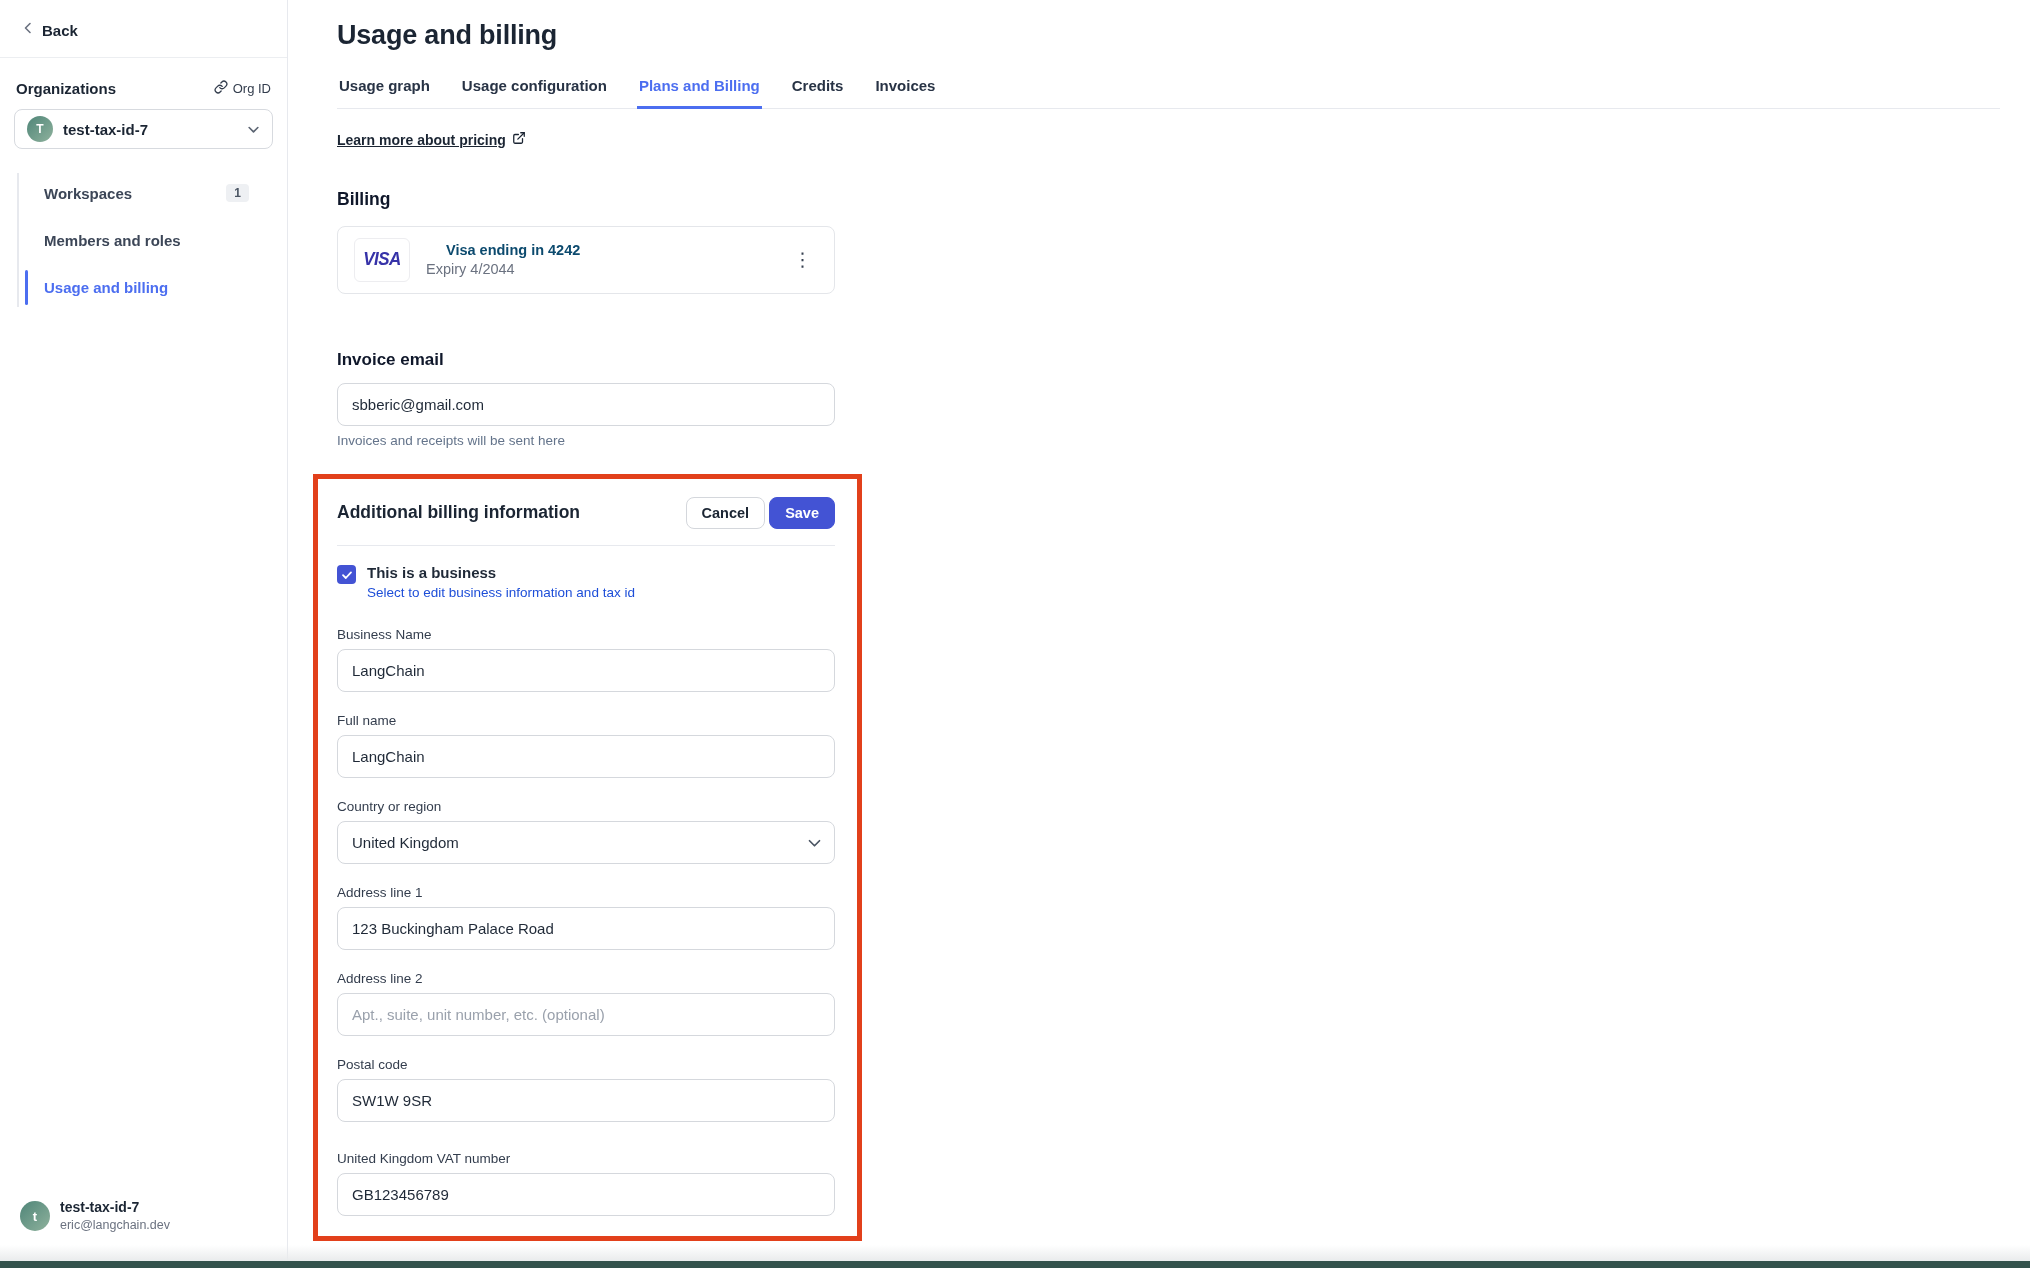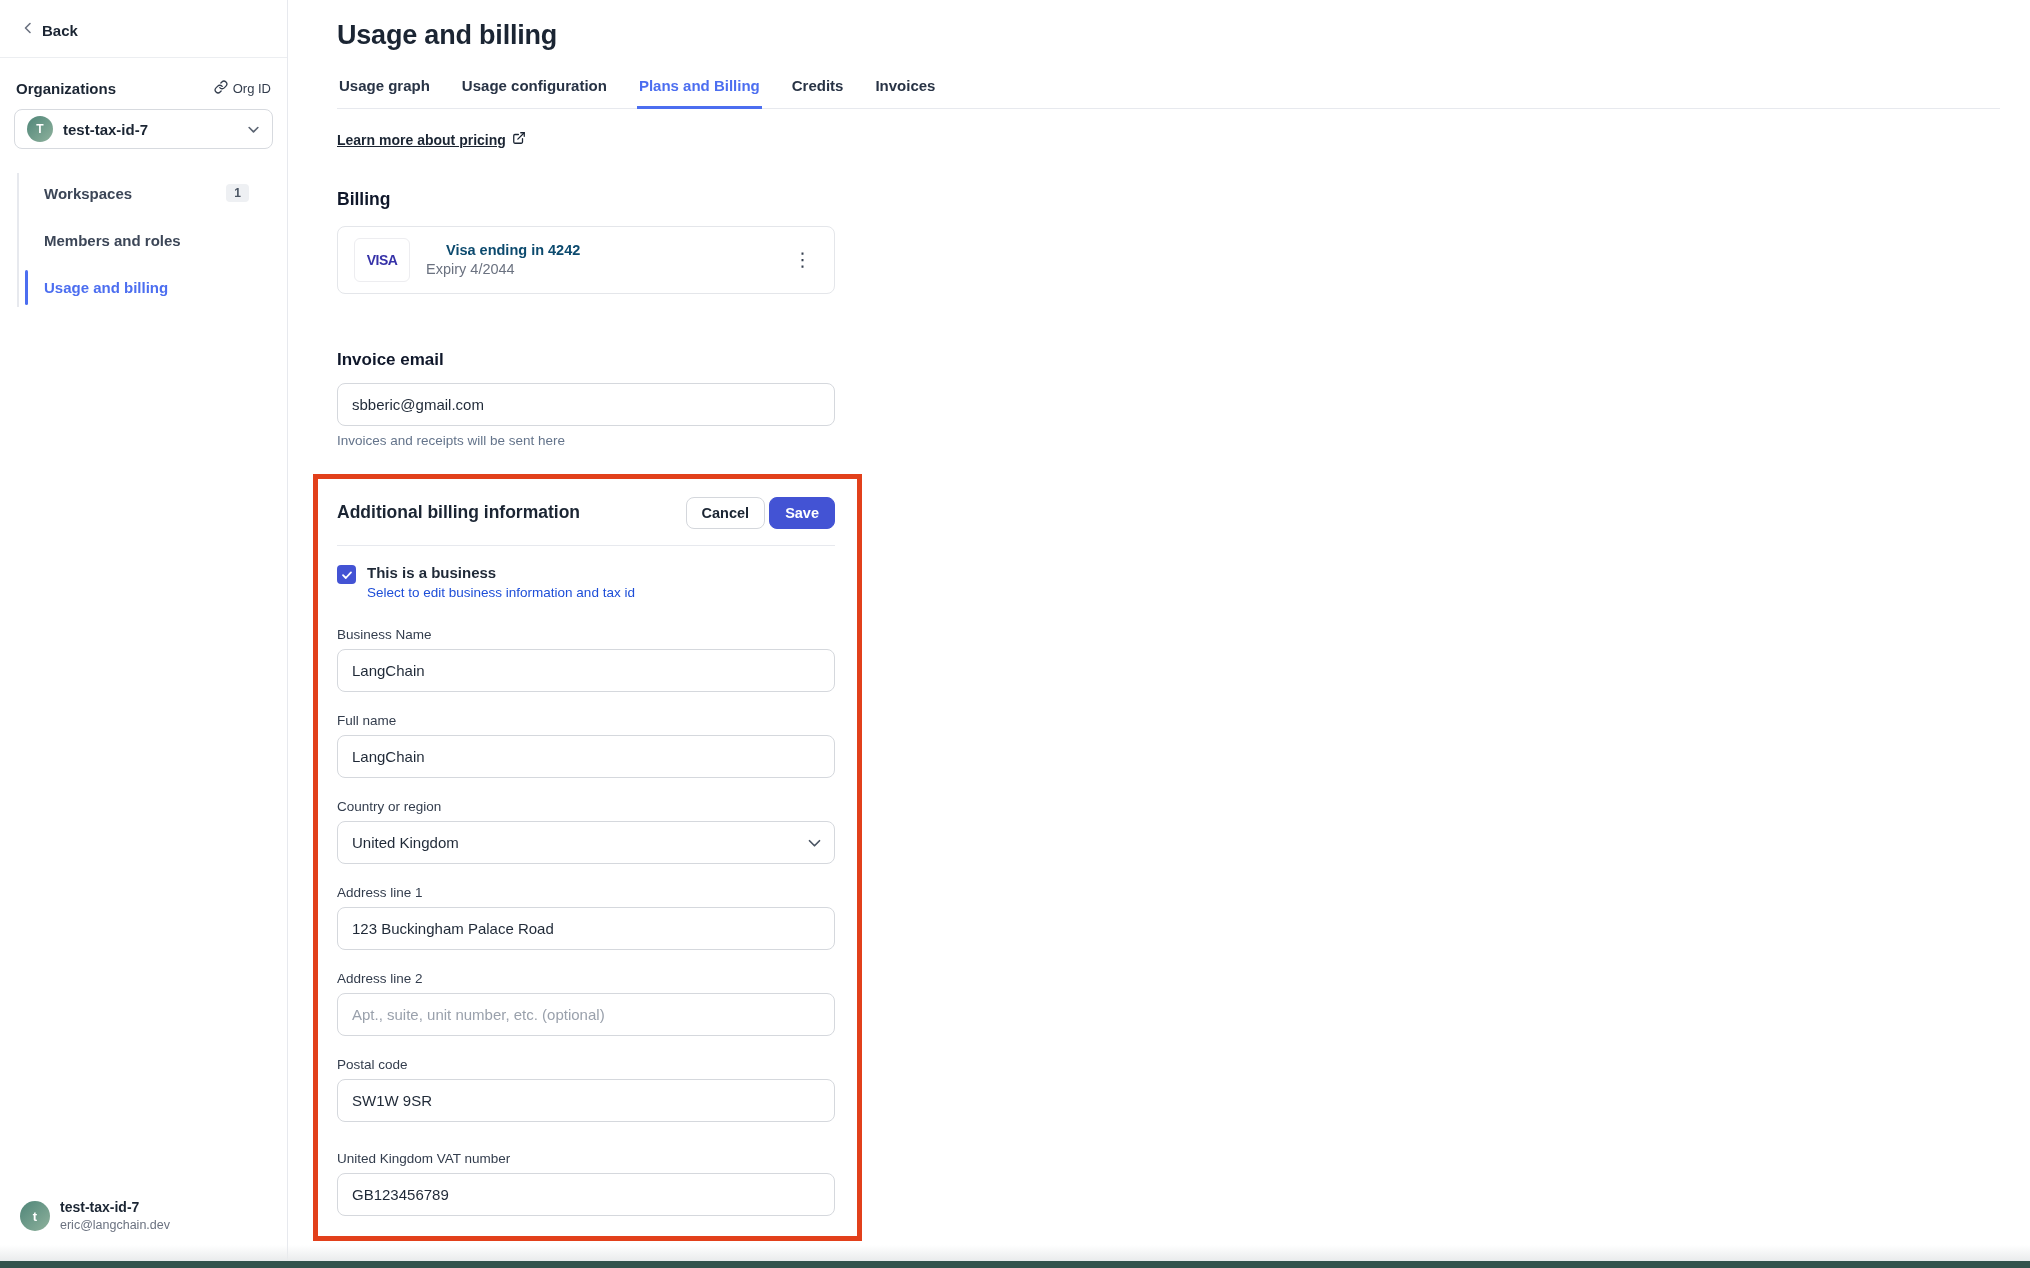--- a/index.html
+++ b/index.html
@@ -61,21 +61,21 @@
                   cursor:pointer; }
   .pricing-link svg { color:#1b2533; }
 
   .section-h { font-size:17.5px; font-weight:700; color:#0f172a; }
   .billing-h { margin-top:40px; }
 
   .card { margin-top:16px; border:1px solid #e4e6ea; border-radius:8px; height:68px;
           display:flex; align-items:center; padding:0 16px; gap:16px; background:#fff; }
   .visa-box { width:56px; height:44px; border:1px solid #ededf0; border-radius:6px;
               display:flex; align-items:center; justify-content:center; background:#fff; }
-  .visa-word { font-weight:900; font-size:14px; letter-spacing:-0.5px;
+  .visa-word { font-style:italic; font-weight:900; font-size:17px; letter-spacing:-0.5px;
                color:var(--visa); transform:scaleY(1.05); }
   .card-lines { flex:1; }
   .card-l1 { font-size:14.5px; font-weight:700; color:#0c4a6e;margin-left:20px; }
   .card-l2 { font-size:14.5px; color:#6b7280; margin-top:3px; }
   .kebab { font-size:19px; color:#374151; cursor:pointer; padding:4px 6px; line-height:1; }
 
   .invoice-h { margin-top:56px; font-size:17px; }
   .text-input { width:100%; height:43px; border:1px solid #d5d8dd; border-radius:8px;
                 padding:0 14px; font-size:15px; color:#1f2937; background:#fff;
                 font-family:"Liberation Sans", sans-serif; outline:none; }

